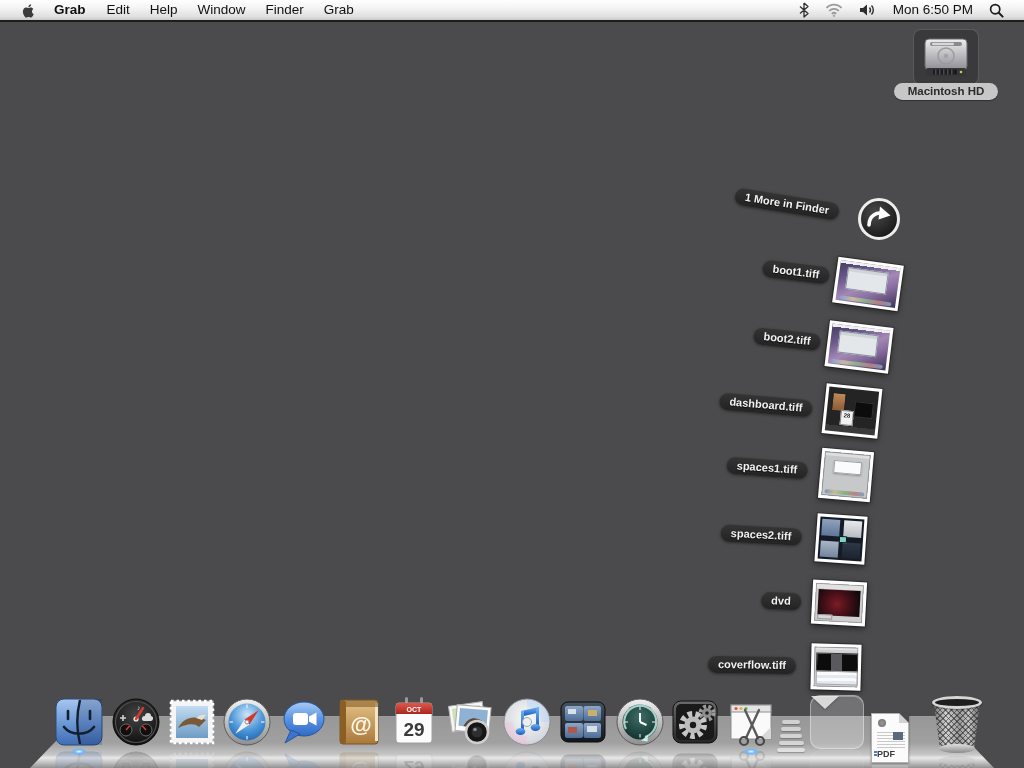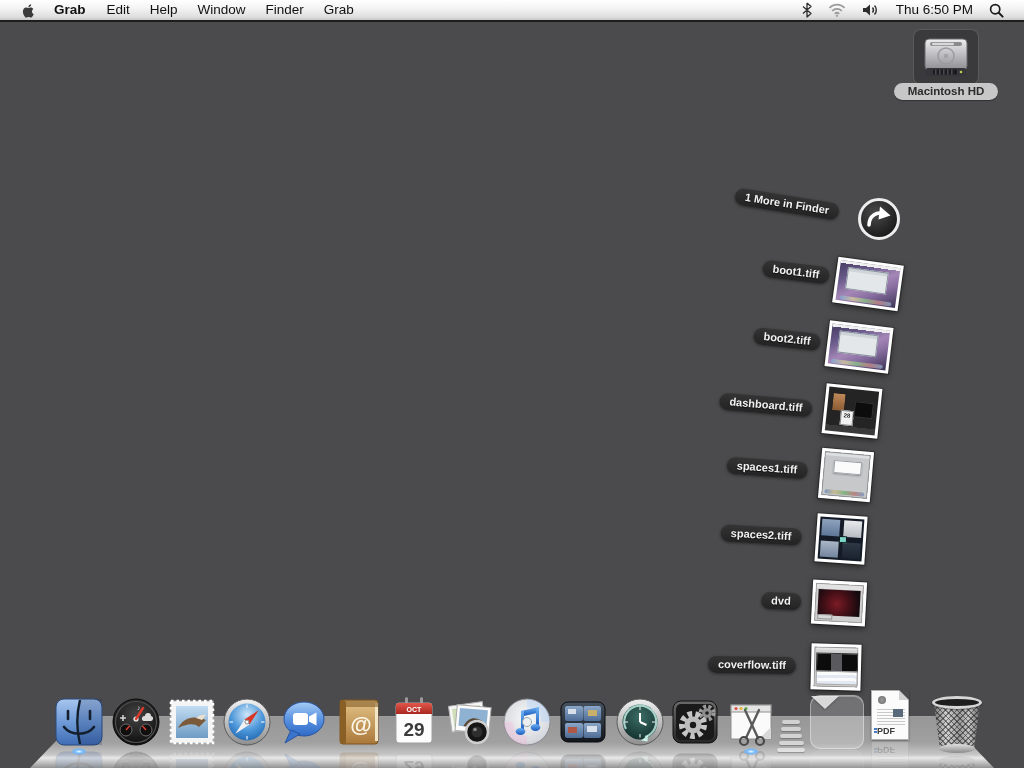--- a/index.html
+++ b/index.html
@@ -158,21 +158,21 @@
           <circle cx="9" cy="12.8" r="1.1" fill="#9a9a9a"></circle>
         </svg>
       </span>
       <span class="status-item">
         <svg width="18" height="14" viewBox="0 0 18 14">
           <polygon points="1,5 4,5 8,1.5 8,12.5 4,9 1,9" fill="#2e2e2e"></polygon>
           <path d="M10.5 4.5 A4 4 0 0 1 10.5 9.5" stroke="#2e2e2e" stroke-width="1.4" fill="none"></path>
           <path d="M12.5 2.5 A6.5 6.5 0 0 1 12.5 11.5" stroke="#2e2e2e" stroke-width="1.4" fill="none"></path>
         </svg>
       </span>
-      <span class="clock">Thu 6:50 PM</span>
+      <span class="clock">Mon 6:50 PM</span>
       <span class="status-item">
         <svg width="15" height="15" viewBox="0 0 15 15">
           <circle cx="6.2" cy="6.2" r="4.6" stroke="#1c1c1c" stroke-width="1.7" fill="none"></circle>
           <line x1="9.8" y1="9.8" x2="13.6" y2="13.6" stroke="#1c1c1c" stroke-width="2" stroke-linecap="round"></line>
         </svg>
       </span>
     </div>
   </div>
 
   <div id="hd-icon">
@@ -754,21 +754,21 @@
     </svg>
     </div>
 
   <div class="dock-item" style="left:810px; bottom:19px;">
     <div class="icon openstack">
         <div class="tri"></div>
       </div>
   <div class="icon openstack refl"></div>
     </div>
 
-  <div class="dock-item" style="left:871px; bottom:28px;">
+  <div class="dock-item" style="left:871px; bottom:5px;">
     <div class="icon pdfdoc">
       <div class="fold"></div>
         <div class="seal"></div>
         <div class="lines"></div>
         <div class="photo"></div>
       <div class="blue-bits"></div>
       <div class="pdftext">PDF</div>
     </div>
   <div class="icon pdfdoc refl">
       <div class="lines"></div>

